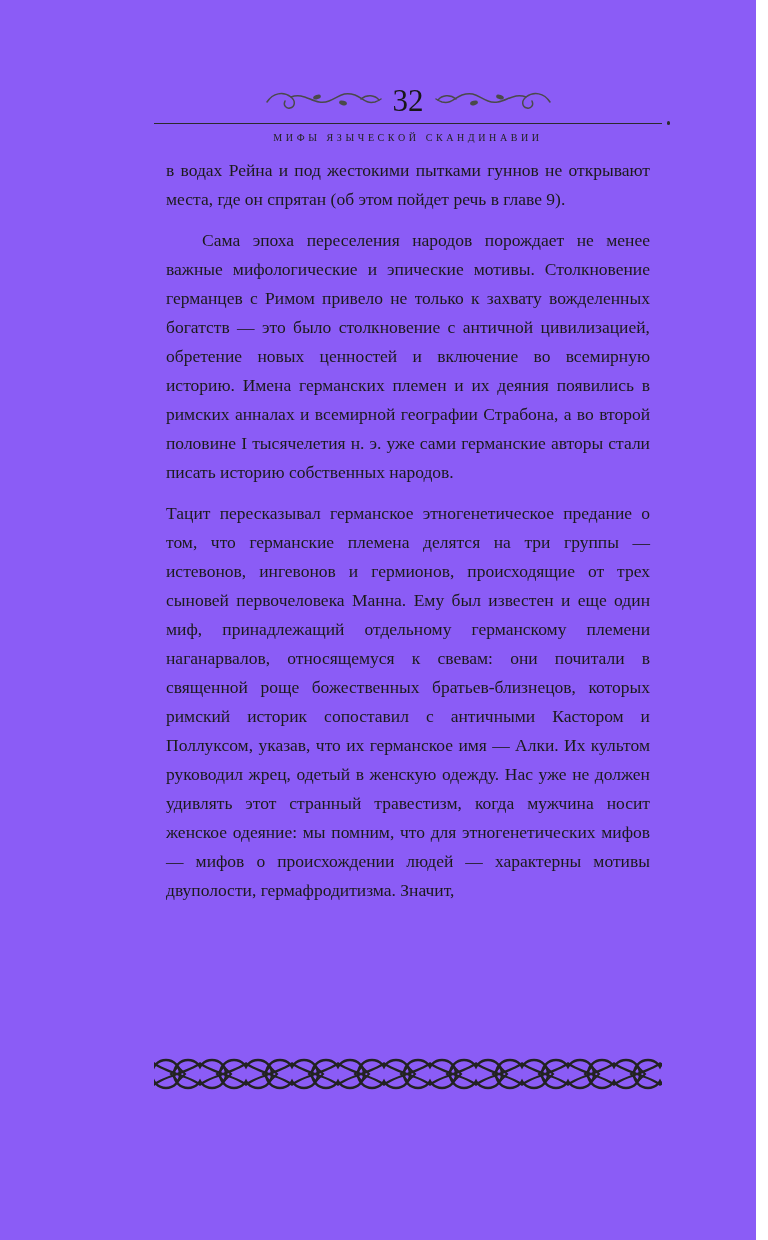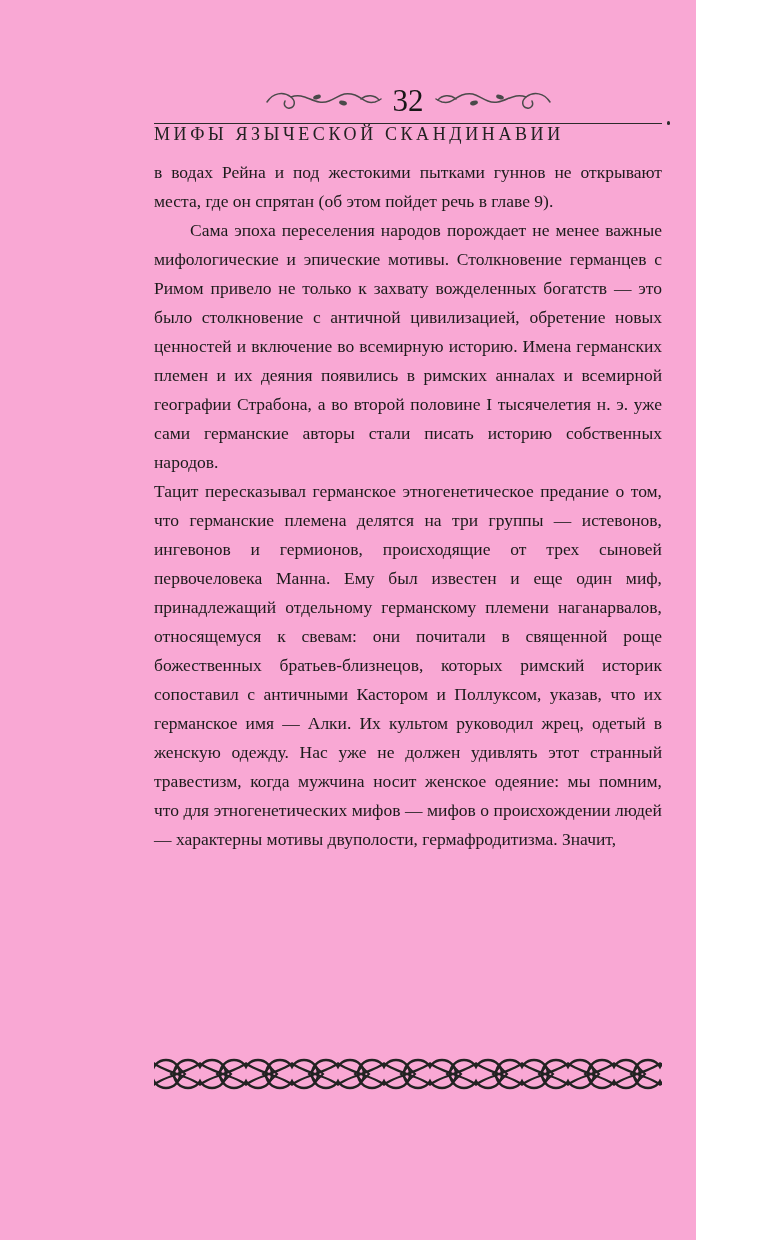--- a/index.html
+++ b/index.html
@@ -2,23 +2,23 @@
 <html lang="ru"><head>
 <meta charset="utf-8">
 <style>
   html, body {
     margin: 0;
     padding: 0;
     background: #ffffff;
   }
   .page {
     position: relative;
-    width: 696px;
+    width: 756px;
     height: 1240px;
-    background: #f9a8d4;
+    background: #8b5cf6;
     overflow: hidden;
     font-family: "Liberation Serif", "DejaVu Serif", serif;
     color: #1b1b1b;
   }
   .content-col {
     position: absolute;
     left: 154px;
     top: 0;
     width: 508px;
   }
@@ -49,32 +49,33 @@
     content: "";
     position: absolute;
     right: -8px;
     top: -2.6px;
     width: 3.5px;
     height: 3.5px;
     border-radius: 50%;
     background: #2b2b2b;
   }
   .running-title {
-    text-align: left;
-    font-size: 18px;
+    margin-top: 8px;
+    text-align: center;
+    font-size: 10px;
     letter-spacing: 3.6px;
     color: #222222;
     white-space: nowrap;
   }
   
   .body-text {
     margin-top: 13px;
   }
   .para {
-    margin: 0;
+    margin: 12px;
     font-size: 17.5px;
     line-height: 29px;
     text-align: justify;
     text-justify: inter-word;
     hyphens: auto;
     -webkit-hyphens: auto;
     color: #1b1b1b;
   }
   .para.indent { text-indent: 36px; }
   .section-heading {

